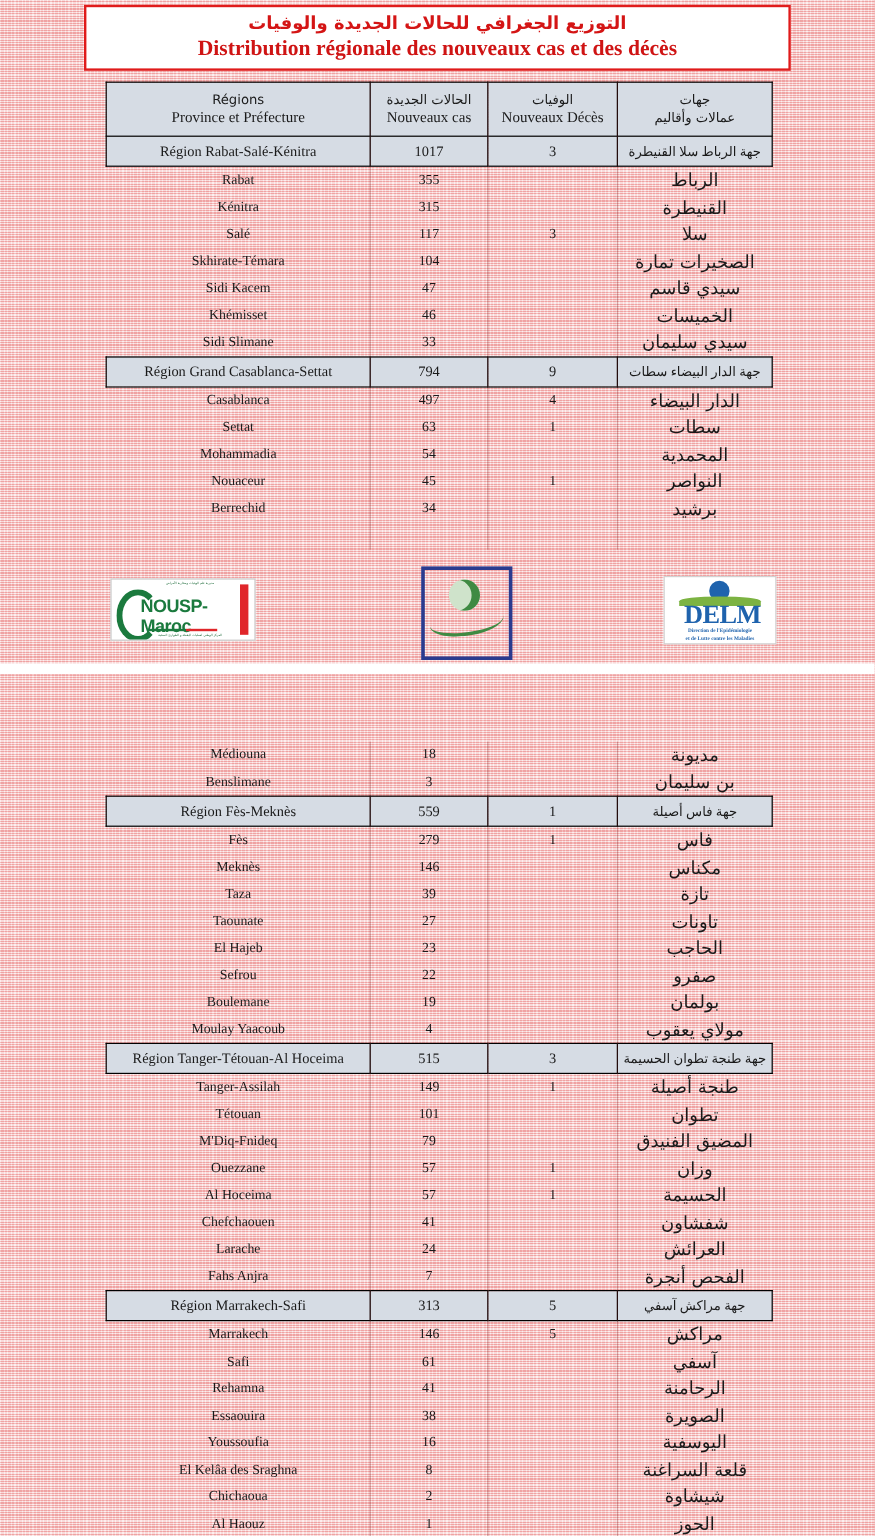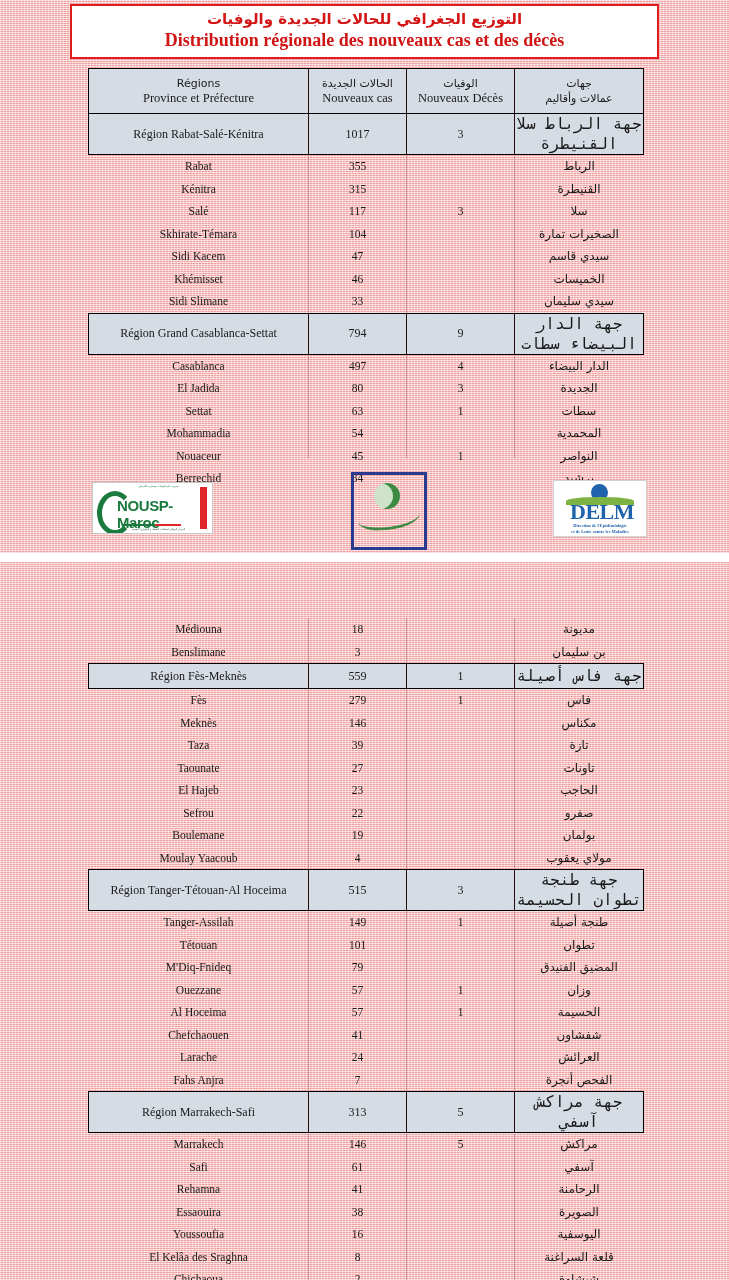--- a/index.html
+++ b/index.html
@@ -79,25 +79,25 @@
   .hdr .ar{font-family:"DejaVu Sans", sans-serif;direction:rtl;font-size:11px;display:block;}
   .hdr .fr{display:block;font-size:12.5px;}
 
   
   tr.region td{
     background:#d6dce4;
     border:1.6px solid #000;
     height:24px;
     font-size:12px;
   }
-  tr.region td.ar{font-family:Liberation Mono, monospace;direction:rtl;font-size:16px;}
+  tr.region td.ar{font-family:Liberation Serif, serif;direction:rtl;font-size:11px;}
 
   
   tr.prov td{background:transparent;}
-  tr.prov td.ar{font-family:"DejaVu Sans", sans-serif;direction:rtl;font-size:12px;}
+  tr.prov td.ar{font-family:"DejaVu Sans", sans-serif;direction:rtl;font-size:15px;}
 
   
   .vrule{position:absolute;top:0;width:1px;background:rgba(120,40,40,.30);}
 
   
   .logos{position:absolute;left:0;top:470px;width:729px;height:78px;}
   .logo-nousp{
     position:absolute;left:92px;top:12px;width:119px;height:50px;
     background:#fff;border:1px solid #c9c9c9;
     overflow:hidden;
@@ -245,26 +245,20 @@
           <td>9</td>
           <td class="ar">جهة الدار البيضاء سطات</td>
         </tr>
         <tr class="prov">
           <td>Casablanca</td>
           <td>497</td>
           <td>4</td>
           <td class="ar">الدار البيضاء</td>
         </tr>
         <tr class="prov">
-          <td>El Jadida</td>
-          <td>80</td>
-          <td>3</td>
-          <td class="ar">الجديدة</td>
-        </tr>
-        <tr class="prov">
           <td>Settat</td>
           <td>63</td>
           <td>1</td>
           <td class="ar">سطات</td>
         </tr>
         <tr class="prov">
           <td>Mohammadia</td>
           <td>54</td>
           <td></td>
           <td class="ar">المحمدية</td>

